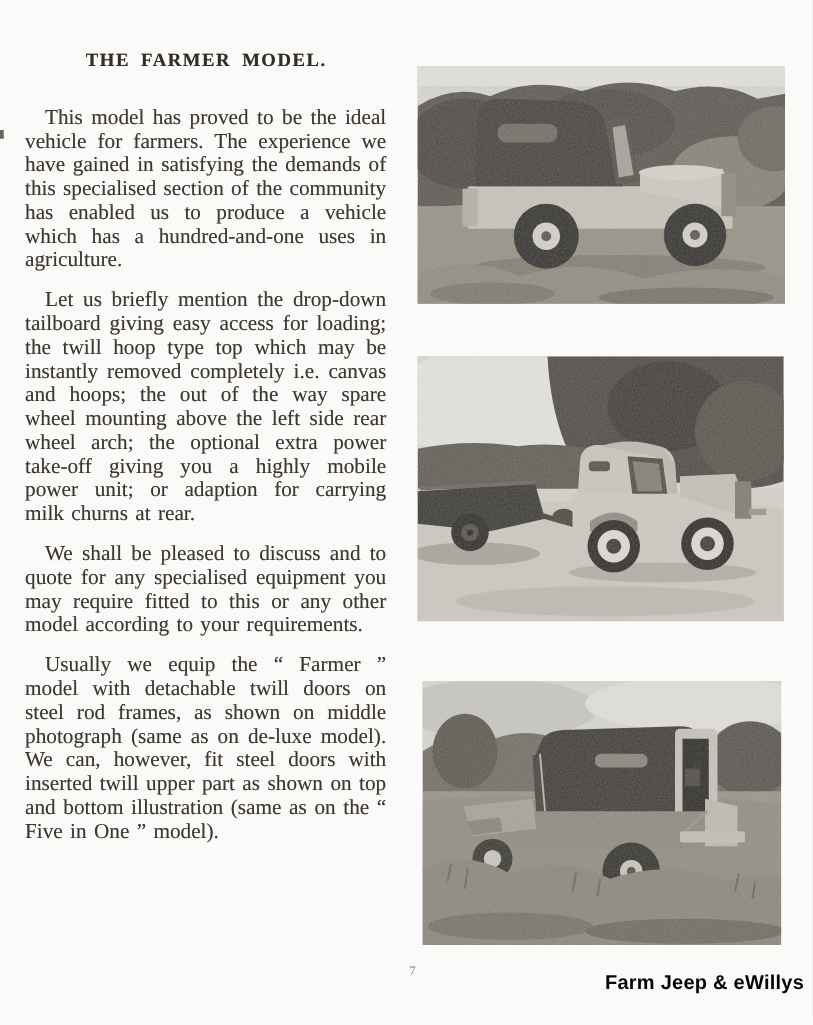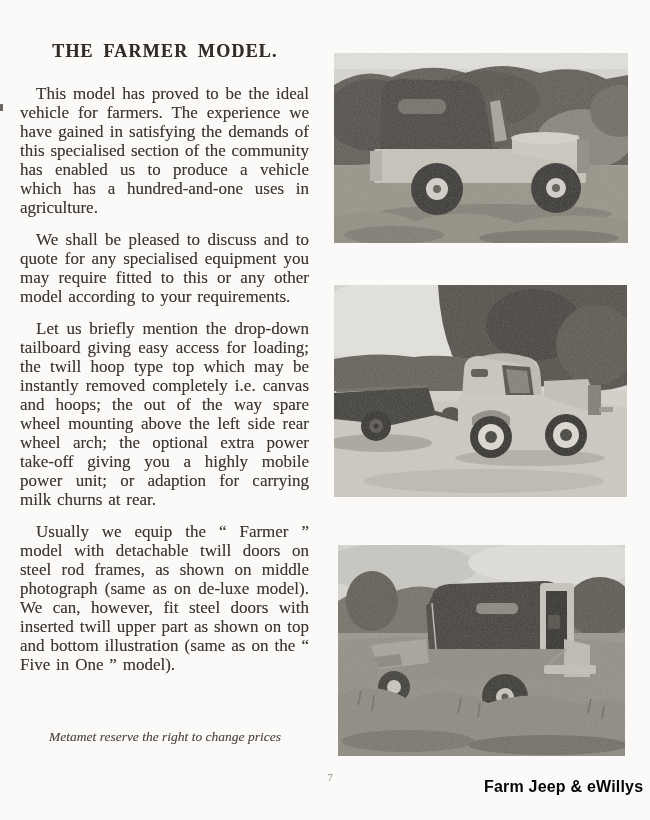--- a/index.html
+++ b/index.html
@@ -5,21 +5,21 @@
   * { margin:0; padding:0; box-sizing:border-box; }
   html,body { background:#e9e7e3; }
   .page {
     position:relative; width:650px; height:820px;
     background:#fbfaf8; overflow:hidden;
     font-family:"Liberation Serif", serif; color:#3b3731;
   }
   .scan-speck { position:absolute; left:0; top:104px; width:3px; height:7px; background:#6a665f; }
   .title {
     position:absolute; left:20px; top:41px; width:290px;
-    text-align:center; font-size:18px; font-weight:bold;
+    text-align:center; font-size:15px; font-weight:bold;
     letter-spacing:1.2px; word-spacing:4px; color:#312d28;
     text-shadow:0 0 0.4px rgba(49,45,40,.6);
   }
   .body-col { position:absolute; left:20px; top:84px; width:289px; }
   .body-col p {
     font-size:17px; line-height:19px; text-align:justify;
     text-indent:16px; word-spacing:1.6px; margin-bottom:13px;
     color:#3b3731; text-shadow:0 0 0.35px rgba(59,55,49,.45);
   }
   .footnote {
@@ -46,22 +46,22 @@
 <body>
 
 <div class="page">
 
   <div class="scan-speck"></div>
 
   <h1 class="title">THE FARMER MODEL.</h1>
 
   <div class="body-col">
     <p>This model has proved to be the ideal vehicle for farmers. The experience we have gained in satisfying the demands of this specialised section of the community has enabled us to produce a vehicle which has a hundred-and-one uses in agriculture.</p>
+    <p>Let us briefly mention the drop-down tailboard giving easy access for loading; the twill hoop type top which may be instantly removed completely i.e. canvas and hoops; the out of the way spare wheel mounting above the left side rear wheel arch; the optional extra power take-off giving you a highly mobile power unit; or adaption for carrying milk churns at rear.</p>
     <p>We shall be pleased to discuss and to quote for any specialised equipment you may require fitted to this or any other model according to your requirements.</p>
-    <p>Let us briefly mention the drop-down tailboard giving easy access for loading; the twill hoop type top which may be instantly removed completely i.e. canvas and hoops; the out of the way spare wheel mounting above the left side rear wheel arch; the optional extra power take-off giving you a highly mobile power unit; or adaption for carrying milk churns at rear.</p>
     <p>Usually we equip the “ Farmer ” model with detachable twill doors on steel rod frames, as shown on middle photograph (same as on de-luxe model). We can, however, fit steel doors with inserted twill upper part as shown on top and bottom illustration (same as on the “ Five in One ” model).</p>
   </div>
 
   <figure class="photo photo-1">
     <svg width="294" height="190" viewBox="0 0 294 190">
       <defs>
         <filter id="g1" x="0" y="0" width="100%" height="100%">
           <feTurbulence type="fractalNoise" baseFrequency="0.75" numOctaves="2" result="n"></feTurbulence>
           <feColorMatrix in="n" type="matrix" values="0 0 0 0 0.55  0 0 0 0 0.54  0 0 0 0 0.51  0 0 0 0.30 0"></feColorMatrix>
         </filter>
@@ -182,20 +182,19 @@
       <circle cx="167" cy="152" r="3.5" fill="#504d47"></circle>
       <path d="M0,150 Q36,134 70,154 Q110,138 150,158 Q200,142 244,160 Q268,150 287,158 L287,211 L0,211 Z" fill="#8a867c"></path>
       <ellipse cx="70" cy="196" rx="66" ry="11" fill="#767268"></ellipse>
       <ellipse cx="210" cy="200" rx="80" ry="10" fill="#6e6a61"></ellipse>
       <path d="M20,160 l3,-14 M34,166 l2,-16 M120,168 l3,-15 M140,172 l2,-14 M250,168 l3,-14 M264,174 l2,-13" stroke="#6b675e" stroke-width="1.5" fill="none"></path>
       <rect width="287" height="211" filter="url(#g3)"></rect>
     </svg>
   </figure>
 
   <div class="footnote">
-    <div>Metamet reserve the right to change prices</div>
   </div>
 
   <div class="page-number">7</div>
 
   <div class="watermark">Farm Jeep &amp; eWillys</div>
 
 </div>
 
 </body></html>

